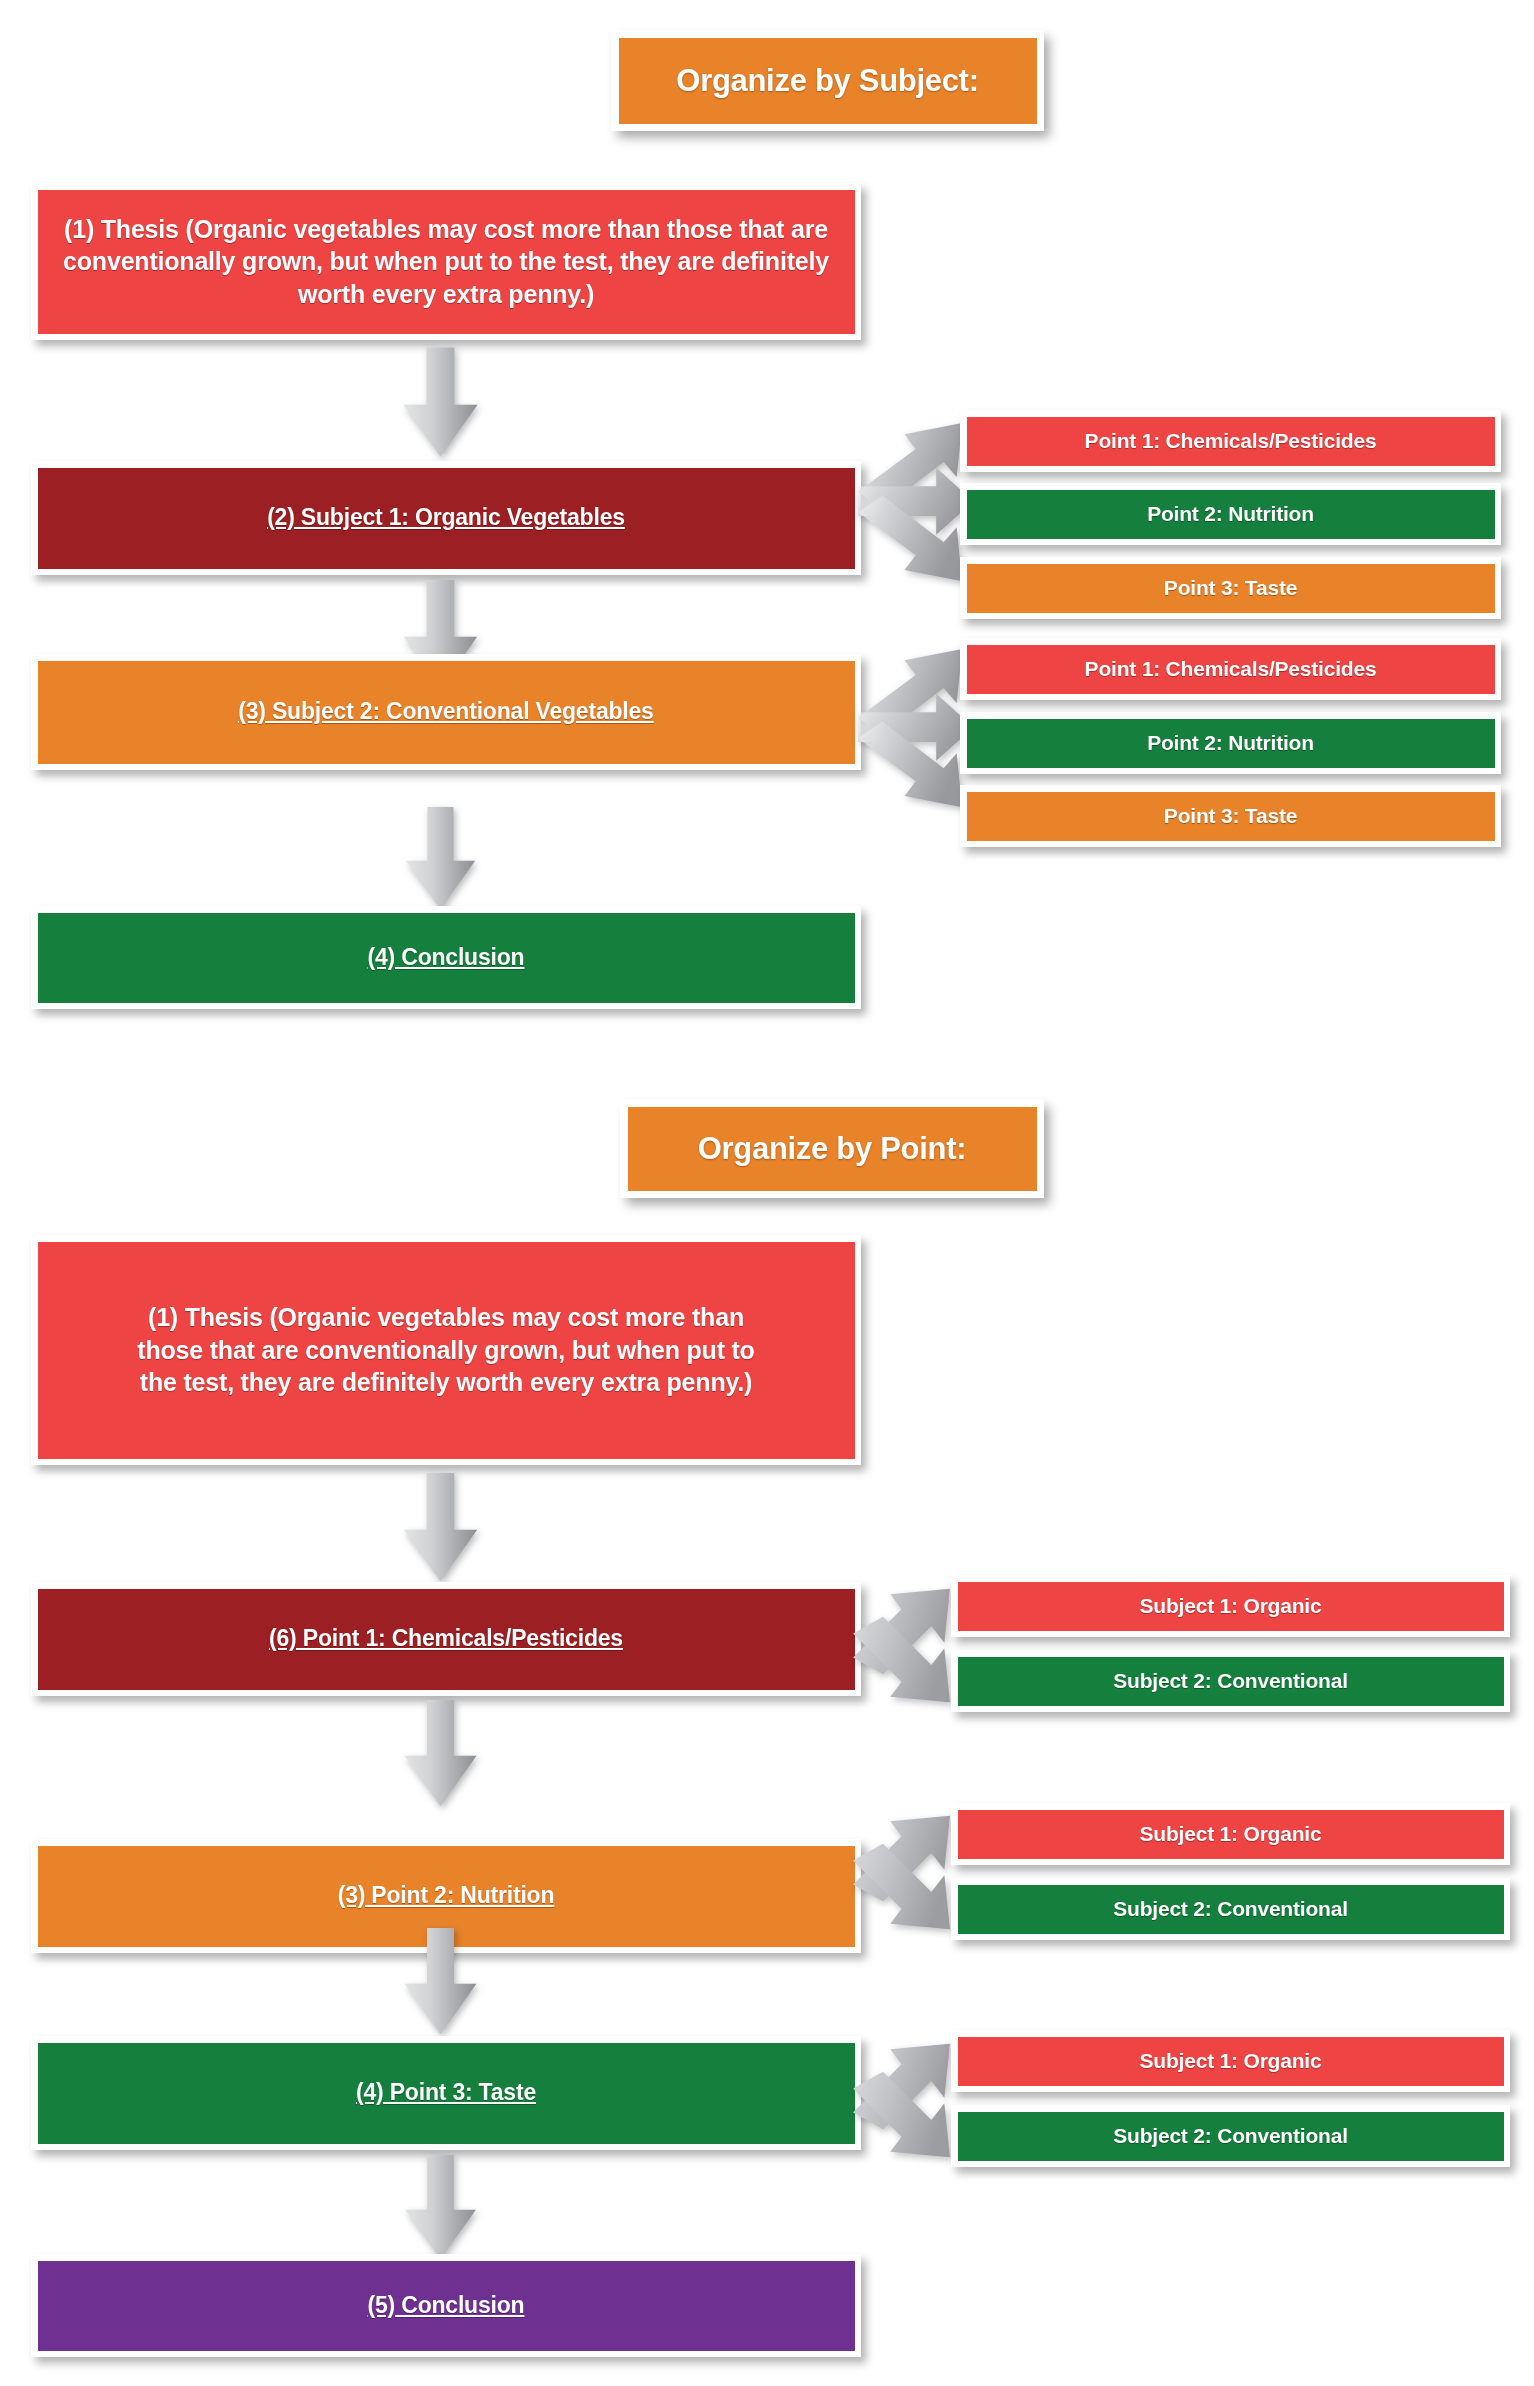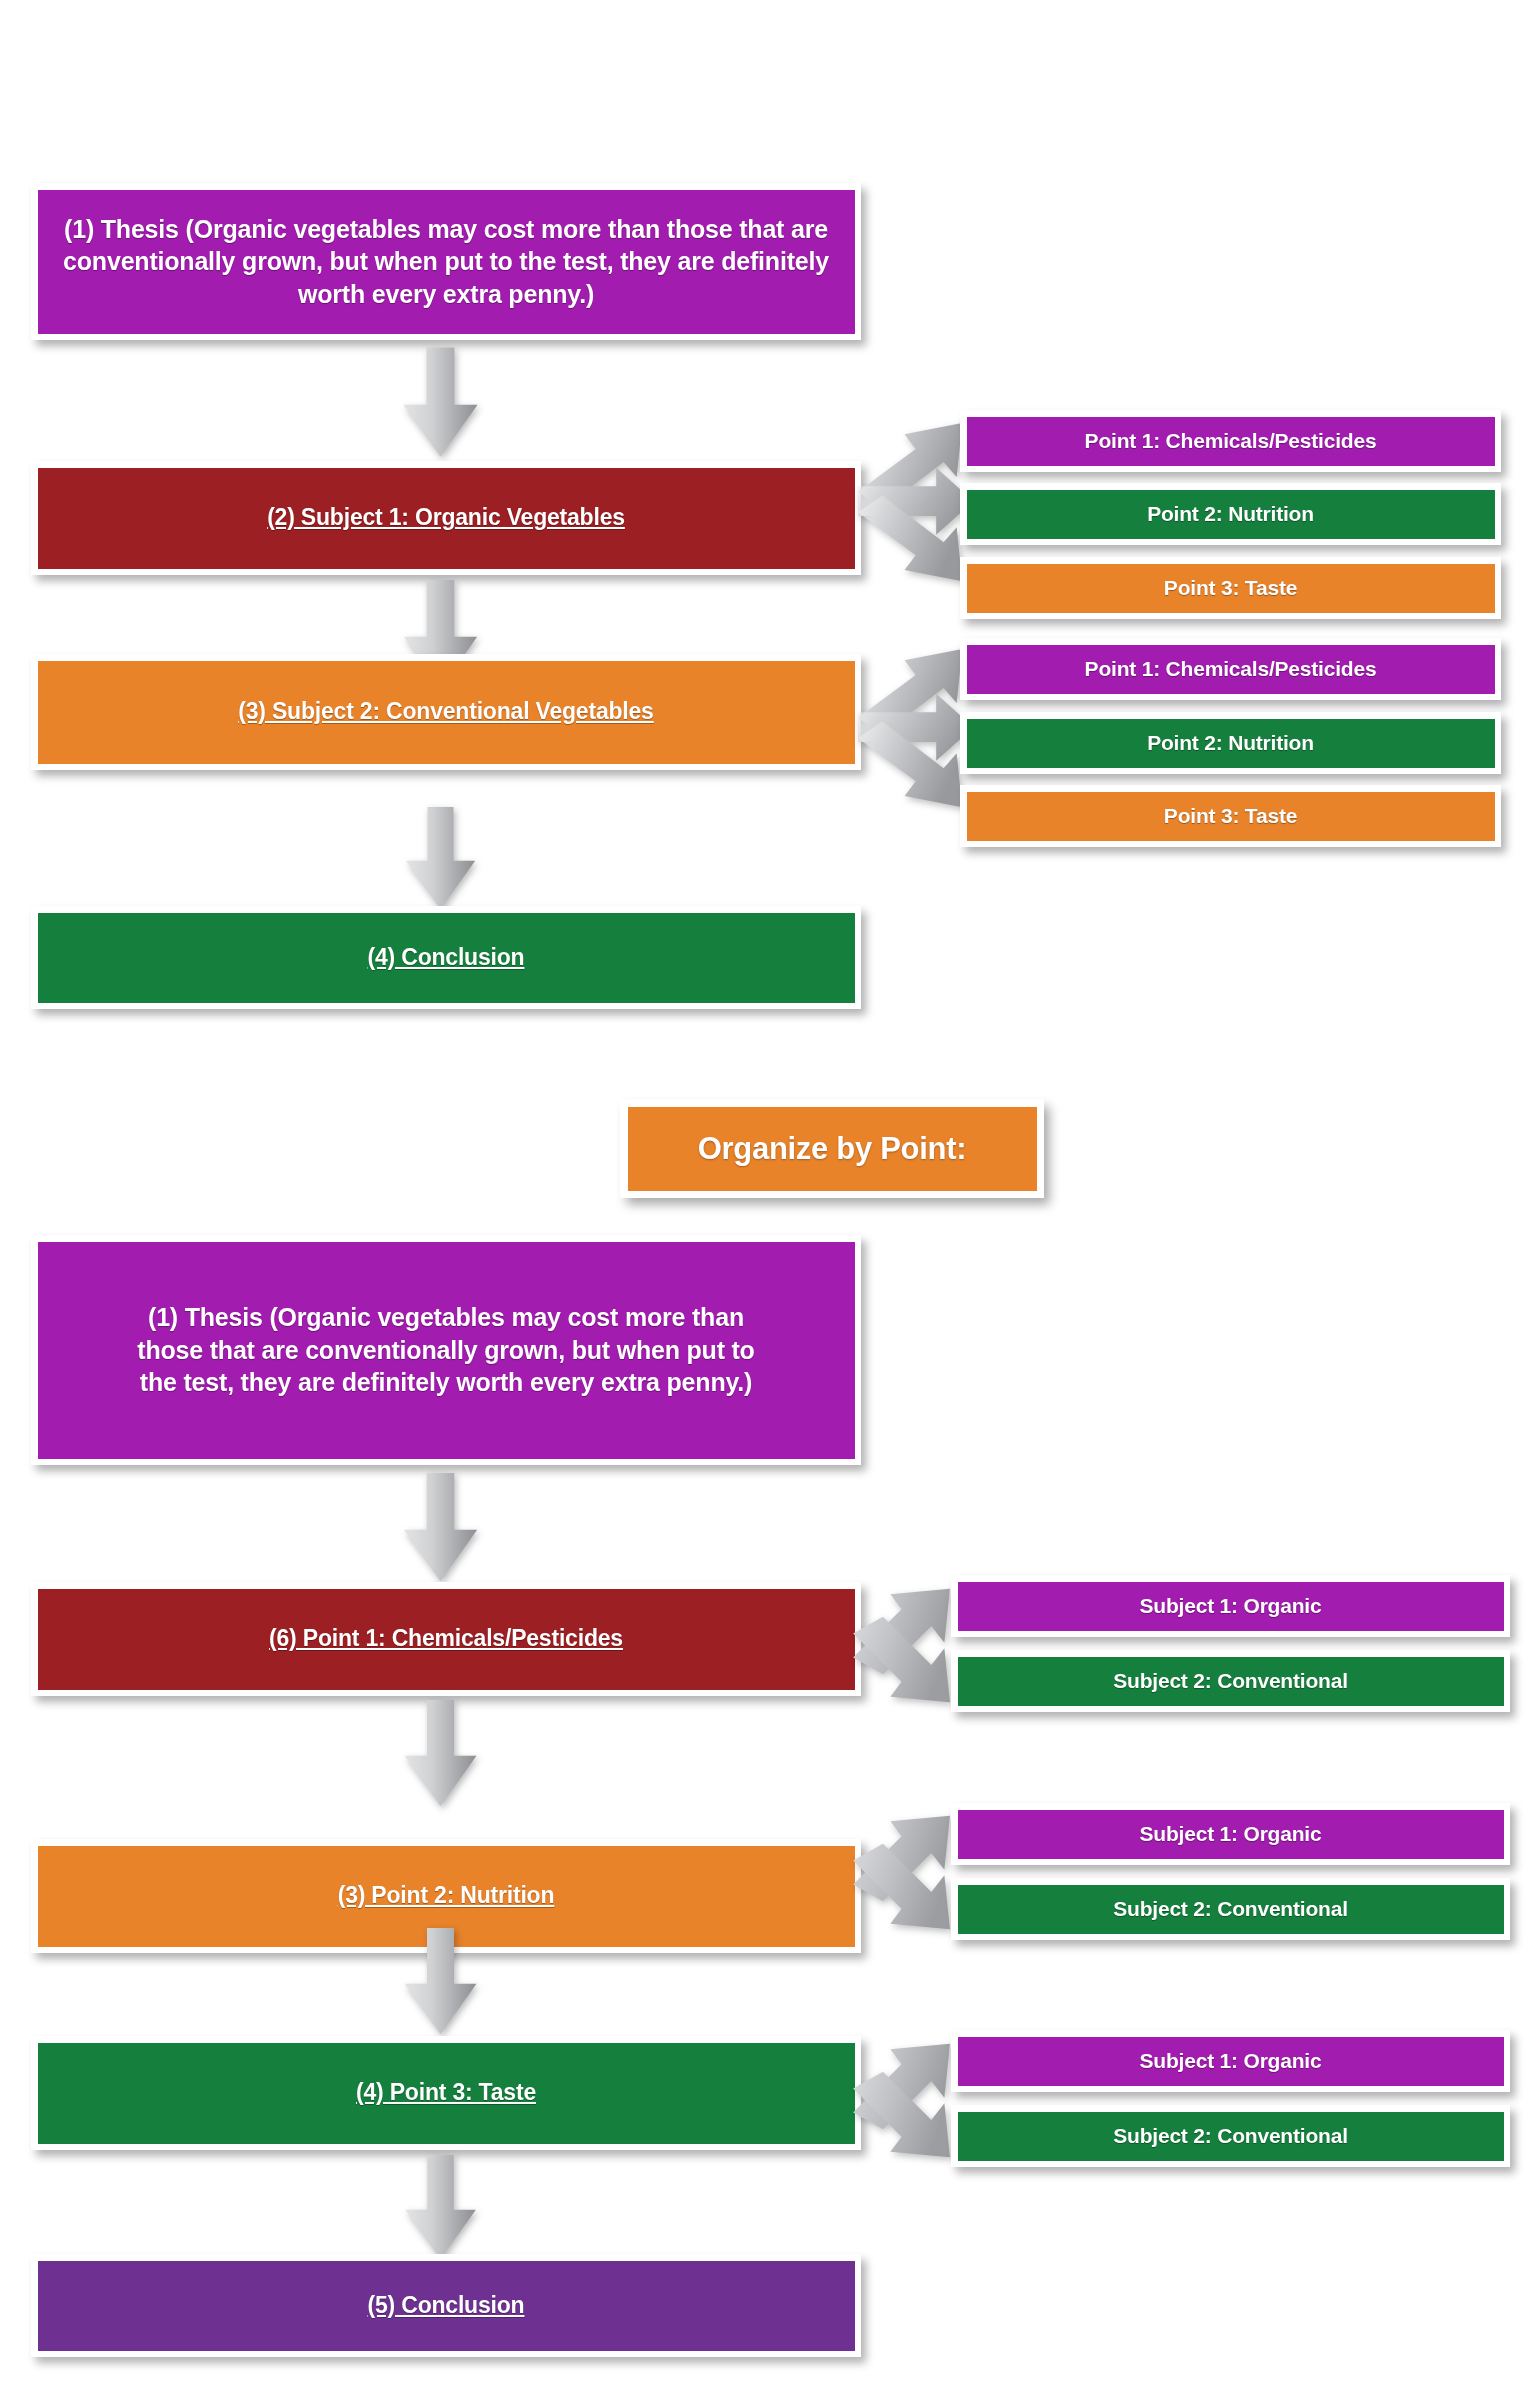--- a/index.html
+++ b/index.html
@@ -38,21 +38,21 @@
     justify-content: center;
     text-align: center;
     color: #ffffff;
     font-weight: bold;
     letter-spacing: -0.2px;
     text-shadow: 0 0.9px 0.9px rgba(0,0,0,0.35);
     padding: 3.7px 11.2px;
   }
 
   
-  .c-navy   { background: #a21caf; }
+  .c-navy   { background: #ef4444; }
   .c-red    { background: #9c1f23; }
   .c-orange { background: #e8832a; }
   .c-green  { background: #15803d; }
   .c-purple { background: #6f3191; }
 
   
   .heading {
     position: absolute;
     background: #ffffff;
     padding: 7.5px;
@@ -85,20 +85,23 @@
 
   .t-lg  { font-size: 25px; line-height: 1.30; }
   .t-md  { font-size: 23px; line-height: 1.30; text-decoration: underline; }
   .t-sm  { font-size: 21px; line-height: 1.25; }
 </style>
 </head>
 <body>
 
 <div class="stage">
 
+  <div class="heading" style="left:611px; top:30px; width:433px; height:101px;">
+    <div class="fill">Organize by Subject:</div>
+  </div>
 
   <div class="box" style="left:31px; top:183px; width:830px; height:157px;">
     <div class="fill c-navy t-lg">(1) Thesis (Organic vegetables may cost more than those that are conventionally grown, but when put to the test, they are definitely worth every extra penny.)</div>
   </div>
 
   <svg class="down-arrow" style="left:396px; top:347px;" width="89" height="112" viewBox="0 0 96 120">
     <defs>
       <linearGradient id="gv1" x1="0" y1="0" x2="1" y2="0">
         <stop offset="0%" stop-color="#e3e4e6"></stop>
         <stop offset="38%" stop-color="#cfd1d3"></stop>

